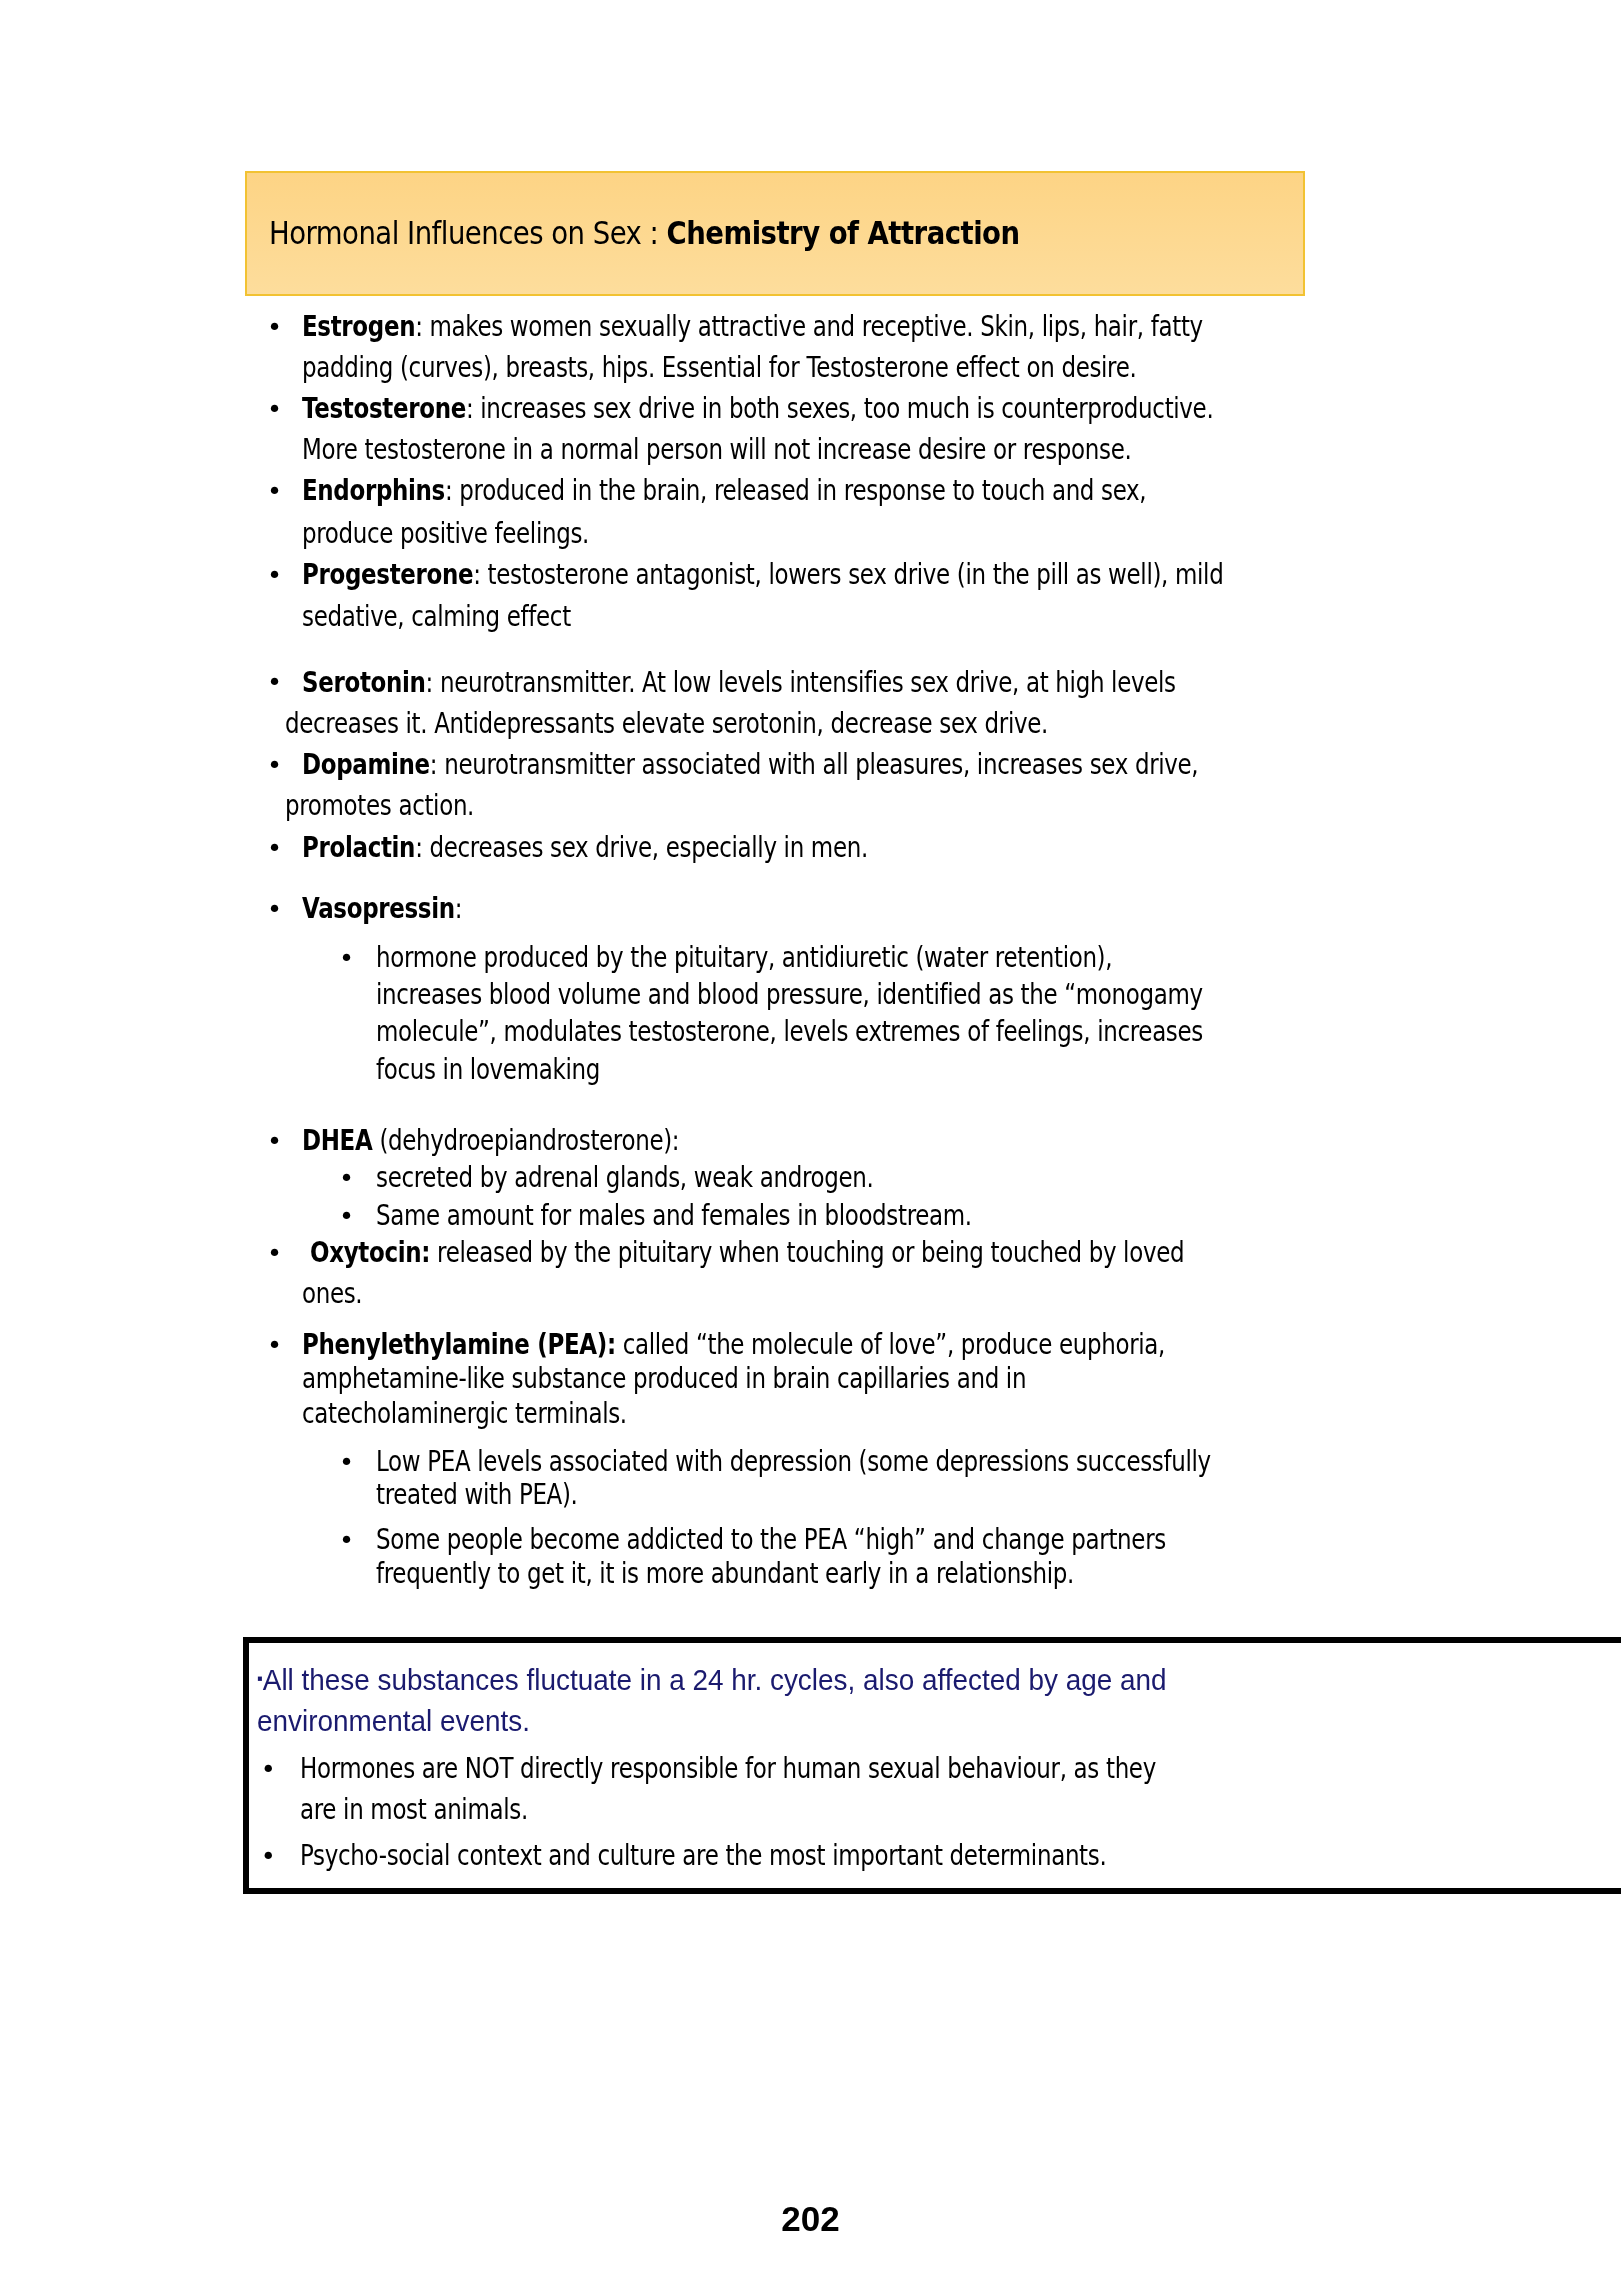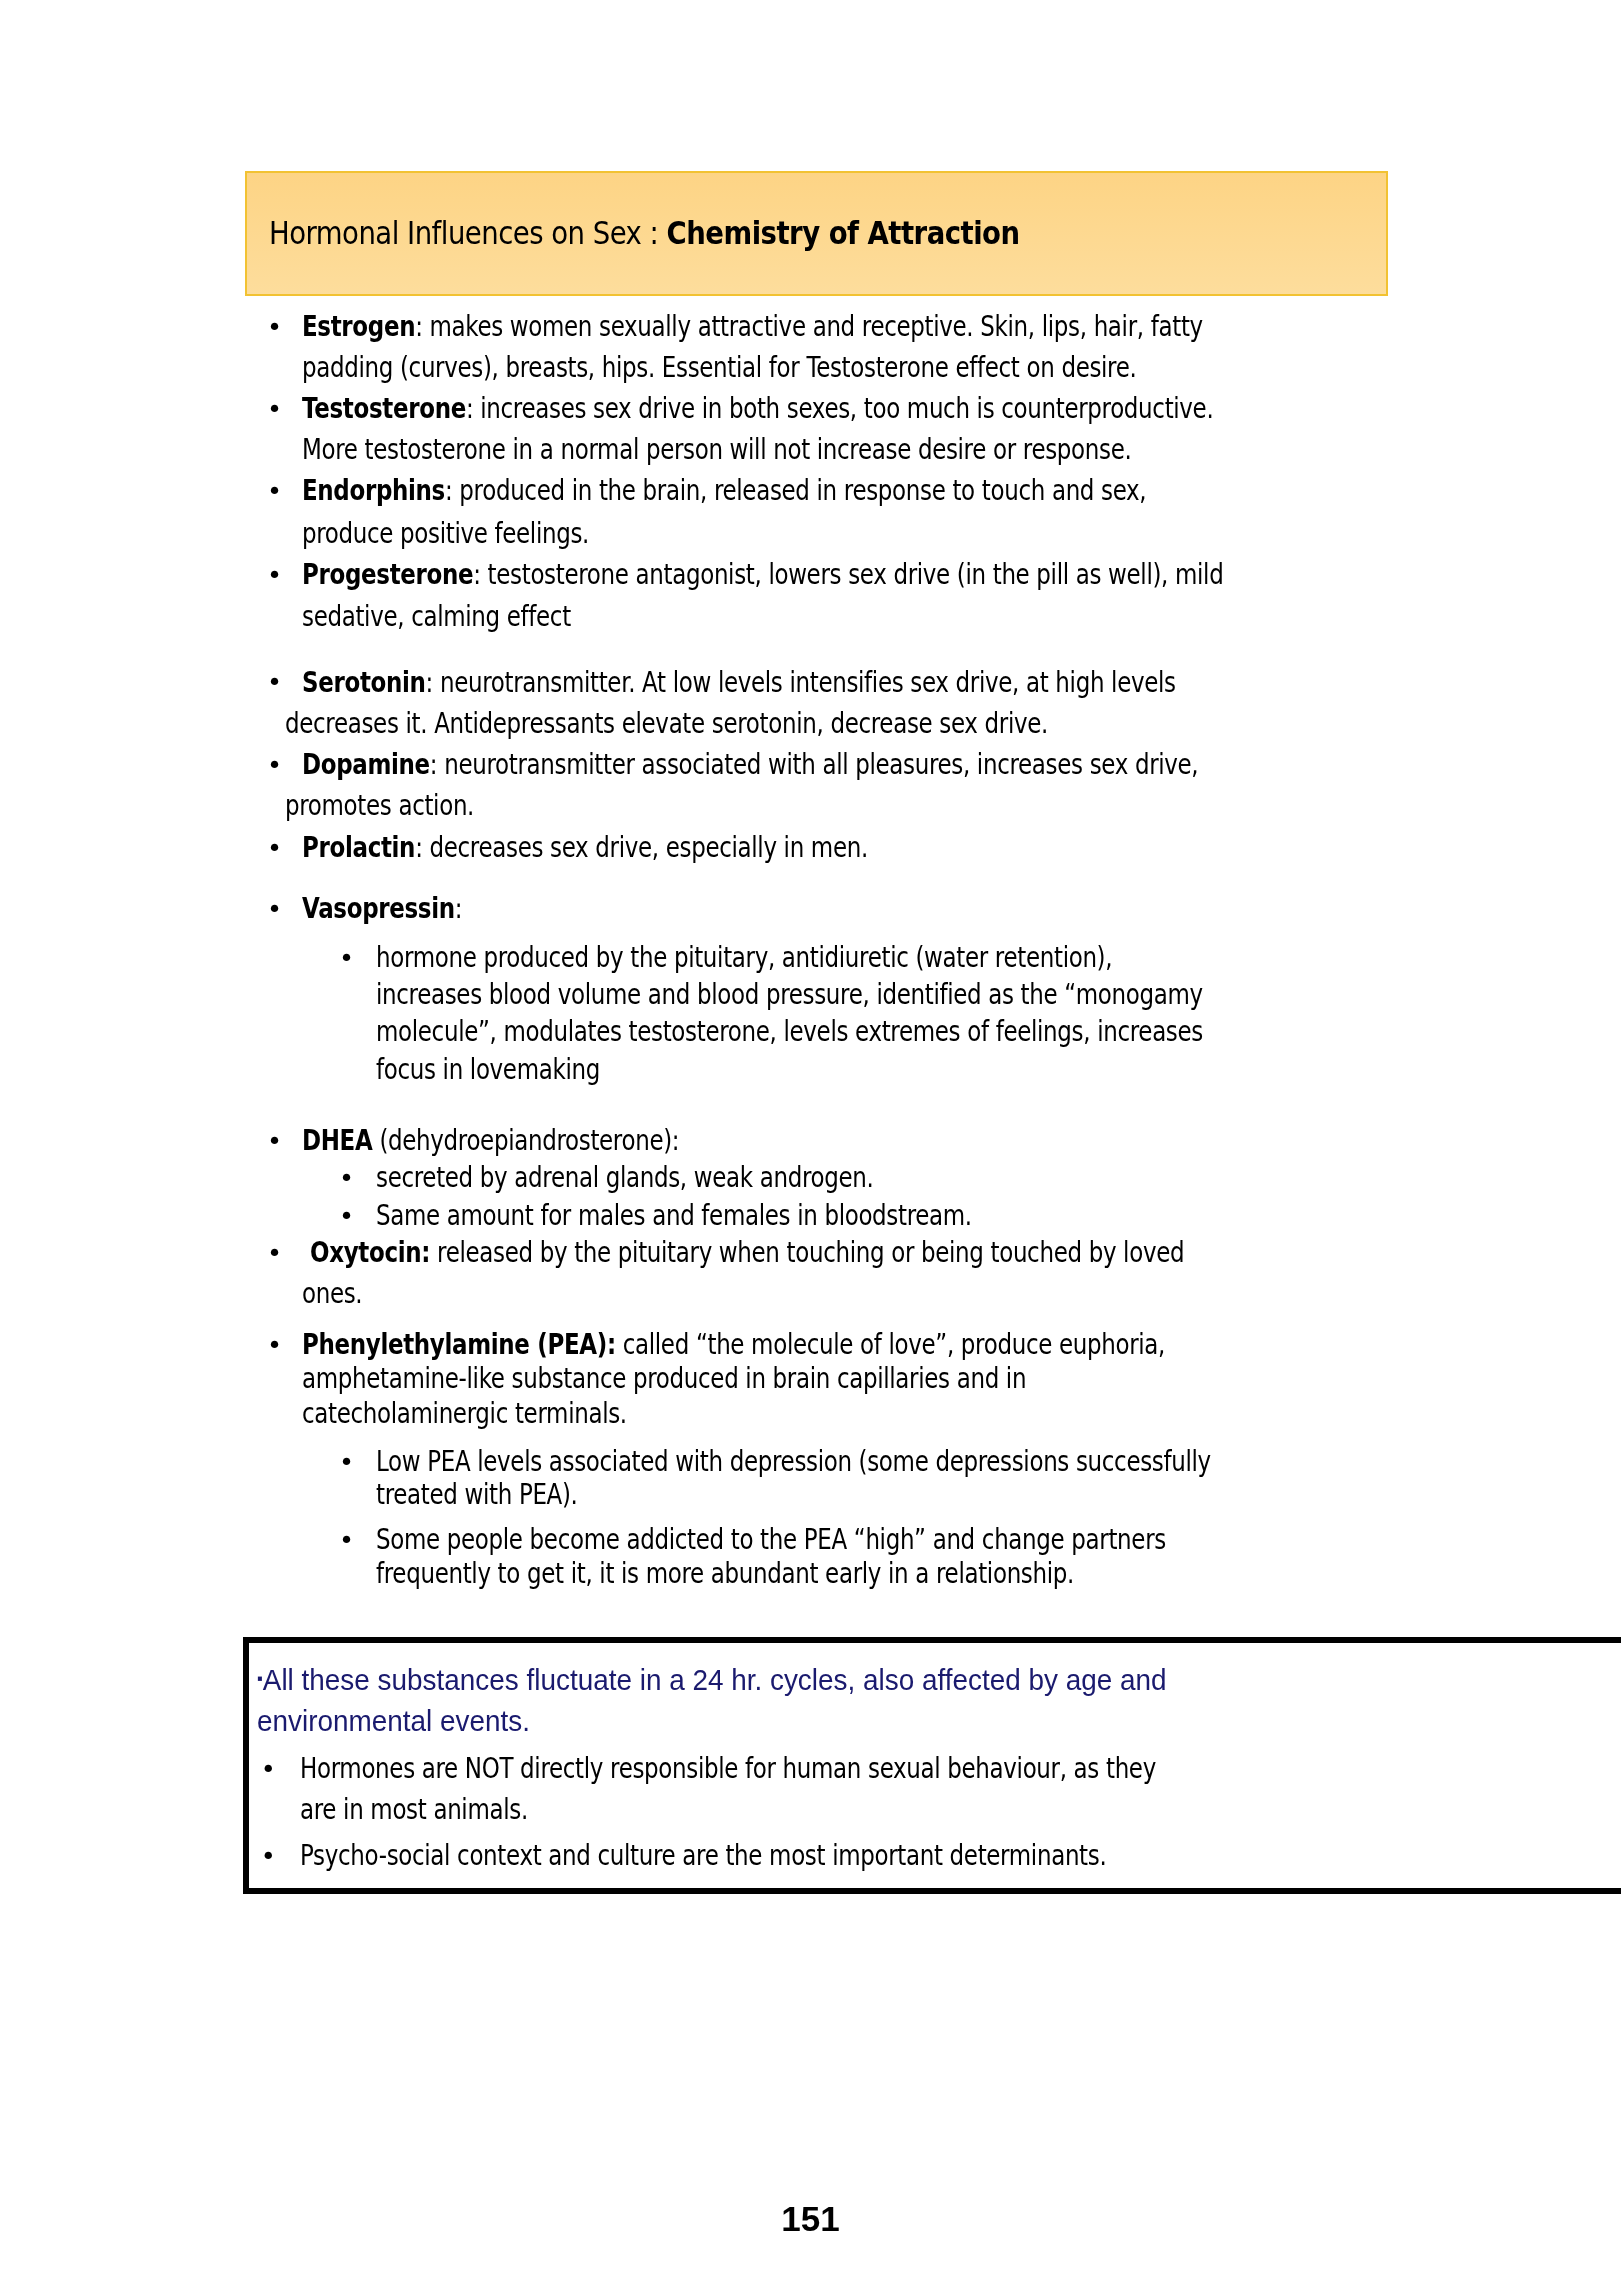--- a/index.html
+++ b/index.html
@@ -1,18 +1,18 @@
 <!DOCTYPE html>
 <html><head>
 <meta charset="utf-8">
 <style>
   html, body { margin: 0; padding: 0; background: #ffffff; }
   body { width: 1621px; height: 2293px; position: relative; overflow: hidden;
          font-family: "Liberation Sans", "DejaVu Sans", sans-serif; color: #000; }
-  .title-box { position: absolute; left: 245px; top: 171px; width: 1143px; height: 125px;
+  .title-box { position: absolute; left: 245px; top: 171px; width: 1060px; height: 125px;
                background: linear-gradient(#fdd485, #fddd9c); border: 2.9px solid #f2c232;
                box-sizing: border-box; }
   .title-text { position: absolute; left: 21.6px; top: 41px; font-size: 32px; letter-spacing: -0.6px;
                 white-space: nowrap; font-family: "DejaVu Sans", sans-serif; transform: scaleX(0.86); transform-origin: left center; }
   .title-text b { font-weight: bold; }
   .line { position: absolute; white-space: nowrap; font-family: "DejaVu Sans", sans-serif;
           font-size: 28px; letter-spacing: -0.4px; transform: scaleX(0.82); transform-origin: left center; }
   .bullet { position: absolute; font-size: 25.5px; font-family: "DejaVu Sans", sans-serif; }
   b { font-weight: bold; }
   .note-box { position: absolute; left: 243px; top: 1637px; width: 1384px; height: 257px;
@@ -91,14 +91,14 @@
   <div class="note-line" style="left:7.8px;top:19.6px"><span class="sq">▪</span><span>All these substances fluctuate in a 24 hr. cycles, also affected by age and</span></div>
   <div class="note-line" style="left:7.8px;top:61px">environmental events.</div>
 
   <span class="bullet" style="left:11.8px;top:111px;color:#000">•</span>
   <div class="line" style="left:51px;top:109px">Hormones are NOT directly responsible for human sexual behaviour, as they</div>
   <div class="line" style="left:51px;top:150px">are in most animals.</div>
   <span class="bullet" style="left:11.8px;top:198px;color:#000">•</span>
   <div class="line" style="left:51px;top:196px">Psycho-social context and culture are the most important determinants.</div>
 </div>
 
-<div class="page-num">151</div>
+<div class="page-num">202</div>
 
 
 </body></html>

